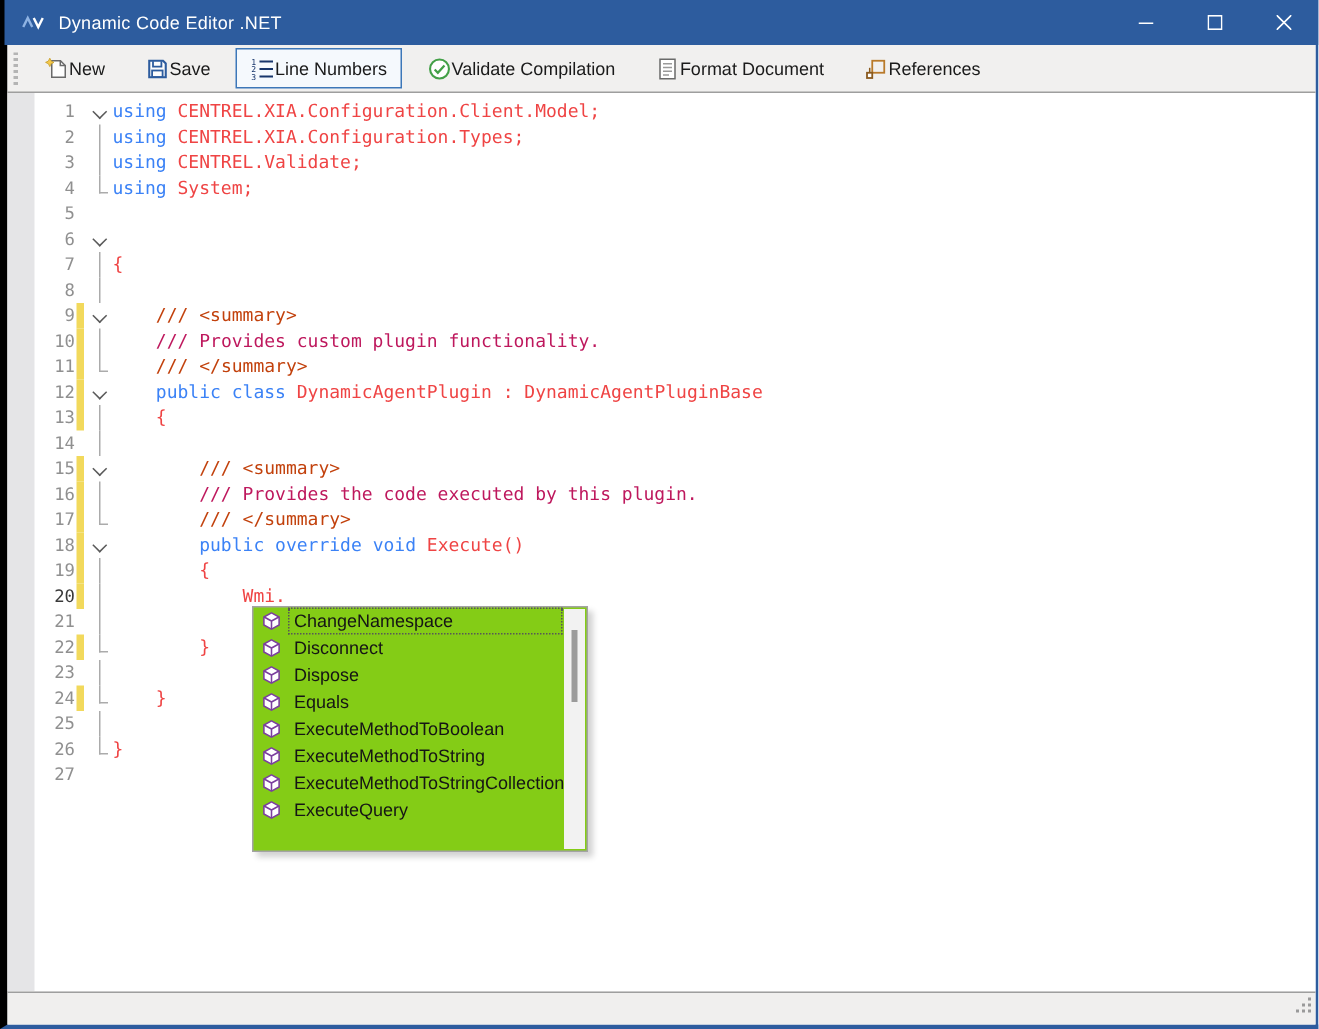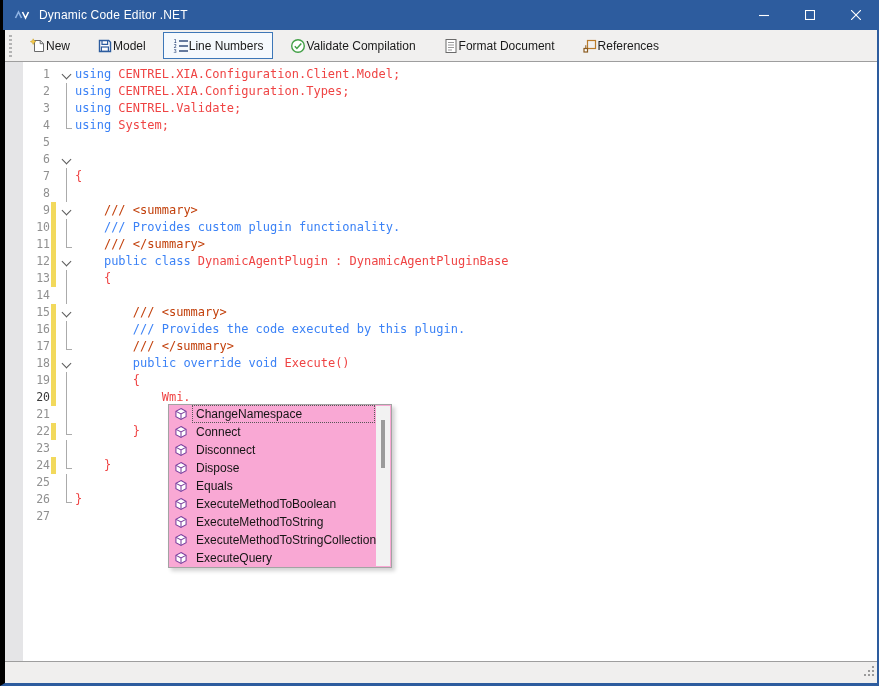--- a/index.html
+++ b/index.html
@@ -31,25 +31,25 @@
   .chgcol{width:8px;flex:none;position:relative}
   .line.chg .chgcol::after{content:"";position:absolute;left:1px;top:0;bottom:0;width:5px;background:#f2d95c}
   .foldcol{width:17px;flex:none;position:relative}
   .foldcol.fold-start::after{content:"";position:absolute;left:5px;top:5px;width:6px;height:6px;
         border-right:1.6px solid #5a5a5a;border-bottom:1.6px solid #5a5a5a;transform:rotate(45deg)}
   .foldcol.fold-mid::before{content:"";position:absolute;left:8px;top:0;bottom:0;width:1px;background:#ababab}
   .foldcol.fold-end::before{content:"";position:absolute;left:8px;top:0;height:11px;width:5px;
         border-left:1px solid #ababab;border-bottom:1px solid #ababab}
   .code{white-space:pre;color:#1c1c1c}
   .seg.kw{color:#3b82f6}
-  .seg.doc{color:#3b82f6}
+  .seg.doc{color:#be185d}
   .seg.doctag{color:#c2410c}
   .seg.pl{color:#ef4444}
   
-  .popup{position:absolute;left:163px;top:342px;width:224px;height:164px;background:#f9a8d4;
+  .popup{position:absolute;left:163px;top:342px;width:224px;height:164px;background:#84cc16;
          border:1px solid #a3a3a3;box-sizing:border-box;box-shadow:3px 3px 4px rgba(0,0,0,.18)}
   .pu-item{display:flex;align-items:center;height:18px;padding-left:5px;padding-right:17px;font-size:12px;color:#151515}
   .pu-ico{flex:none;width:14px;height:14px;margin-right:5px;display:flex;align-items:center}
   .pu-lbl{flex:1;height:16px;line-height:16px;padding-left:3px}
   .pu-item.sel .pu-lbl{outline:1px dotted #575757}
   .pu-sb{position:absolute;top:1px;right:1px;bottom:1px;width:14px;background:#f2f2f2}
   .pu-thumb{position:absolute;left:5px;top:14px;width:4px;height:48px;background:#9b9b9b}
   
   .statusbar{height:21px;flex:none;background:#f0efee;border-top:1px solid #9e9e9e;position:relative}
   .resize-grip{position:absolute;right:2px;bottom:2px}
@@ -100,21 +100,21 @@
           <span>New</span>
         </div>
         <div class="tb-btn">
           <span class="tb-ico">
             <svg width="16" height="16" viewBox="0 0 16 16">
               <path d="M2.5 2.5h9.2l1.8 1.8v9.2H2.5z" fill="#fdfdfd" stroke="#2d5c9e" stroke-width="1.4"></path>
               <path d="M5 2.8v3.6h5.6V2.8" fill="none" stroke="#2d5c9e" stroke-width="1.2"></path>
               <rect x="4.4" y="9" width="7" height="4.4" fill="none" stroke="#2d5c9e" stroke-width="1.2"></rect>
             </svg>
           </span>
-          <span>Model</span>
+          <span>Save</span>
         </div>
         <div class="tb-btn active">
           <span class="tb-ico">
             <svg width="16" height="16" viewBox="0 0 16 16">
               <g fill="#17356b" font-family="DejaVu Sans Mono,monospace" font-size="5.4">
                 <text x="0.5" y="5">1</text>
                 <text x="0.5" y="10">2</text>
                 <text x="0.5" y="15">3</text>
               </g>
               <g stroke="#17356b" stroke-width="1.3">
@@ -331,29 +331,20 @@
     <div class="popup">
       <div id="popup-list">
           <div class="pu-item sel">
             <span class="pu-ico">
               <svg width="14" height="14" viewBox="0 0 16 16">
                 <path d="M8 1.8L13.8 4.9V11L8 14.2L2.2 11V4.9z" fill="#fff" stroke="#7b3f9e" stroke-width="1.2"></path>
                 <path d="M2.4 5L8 8l5.6-3M8 8v6" fill="none" stroke="#7b3f9e" stroke-width="1.2"></path>
               </svg>
             </span>
             <span class="pu-lbl">ChangeNamespace</span>
-          </div>
-          <div class="pu-item">
-            <span class="pu-ico">
-              <svg width="14" height="14" viewBox="0 0 16 16">
-                <path d="M8 1.8L13.8 4.9V11L8 14.2L2.2 11V4.9z" fill="#fff" stroke="#7b3f9e" stroke-width="1.2"></path>
-                <path d="M2.4 5L8 8l5.6-3M8 8v6" fill="none" stroke="#7b3f9e" stroke-width="1.2"></path>
-              </svg>
-            </span>
-            <span class="pu-lbl">Connect</span>
           </div>
           <div class="pu-item">
             <span class="pu-ico">
               <svg width="14" height="14" viewBox="0 0 16 16">
                 <path d="M8 1.8L13.8 4.9V11L8 14.2L2.2 11V4.9z" fill="#fff" stroke="#7b3f9e" stroke-width="1.2"></path>
                 <path d="M2.4 5L8 8l5.6-3M8 8v6" fill="none" stroke="#7b3f9e" stroke-width="1.2"></path>
               </svg>
             </span>
             <span class="pu-lbl">Disconnect</span>
           </div>

